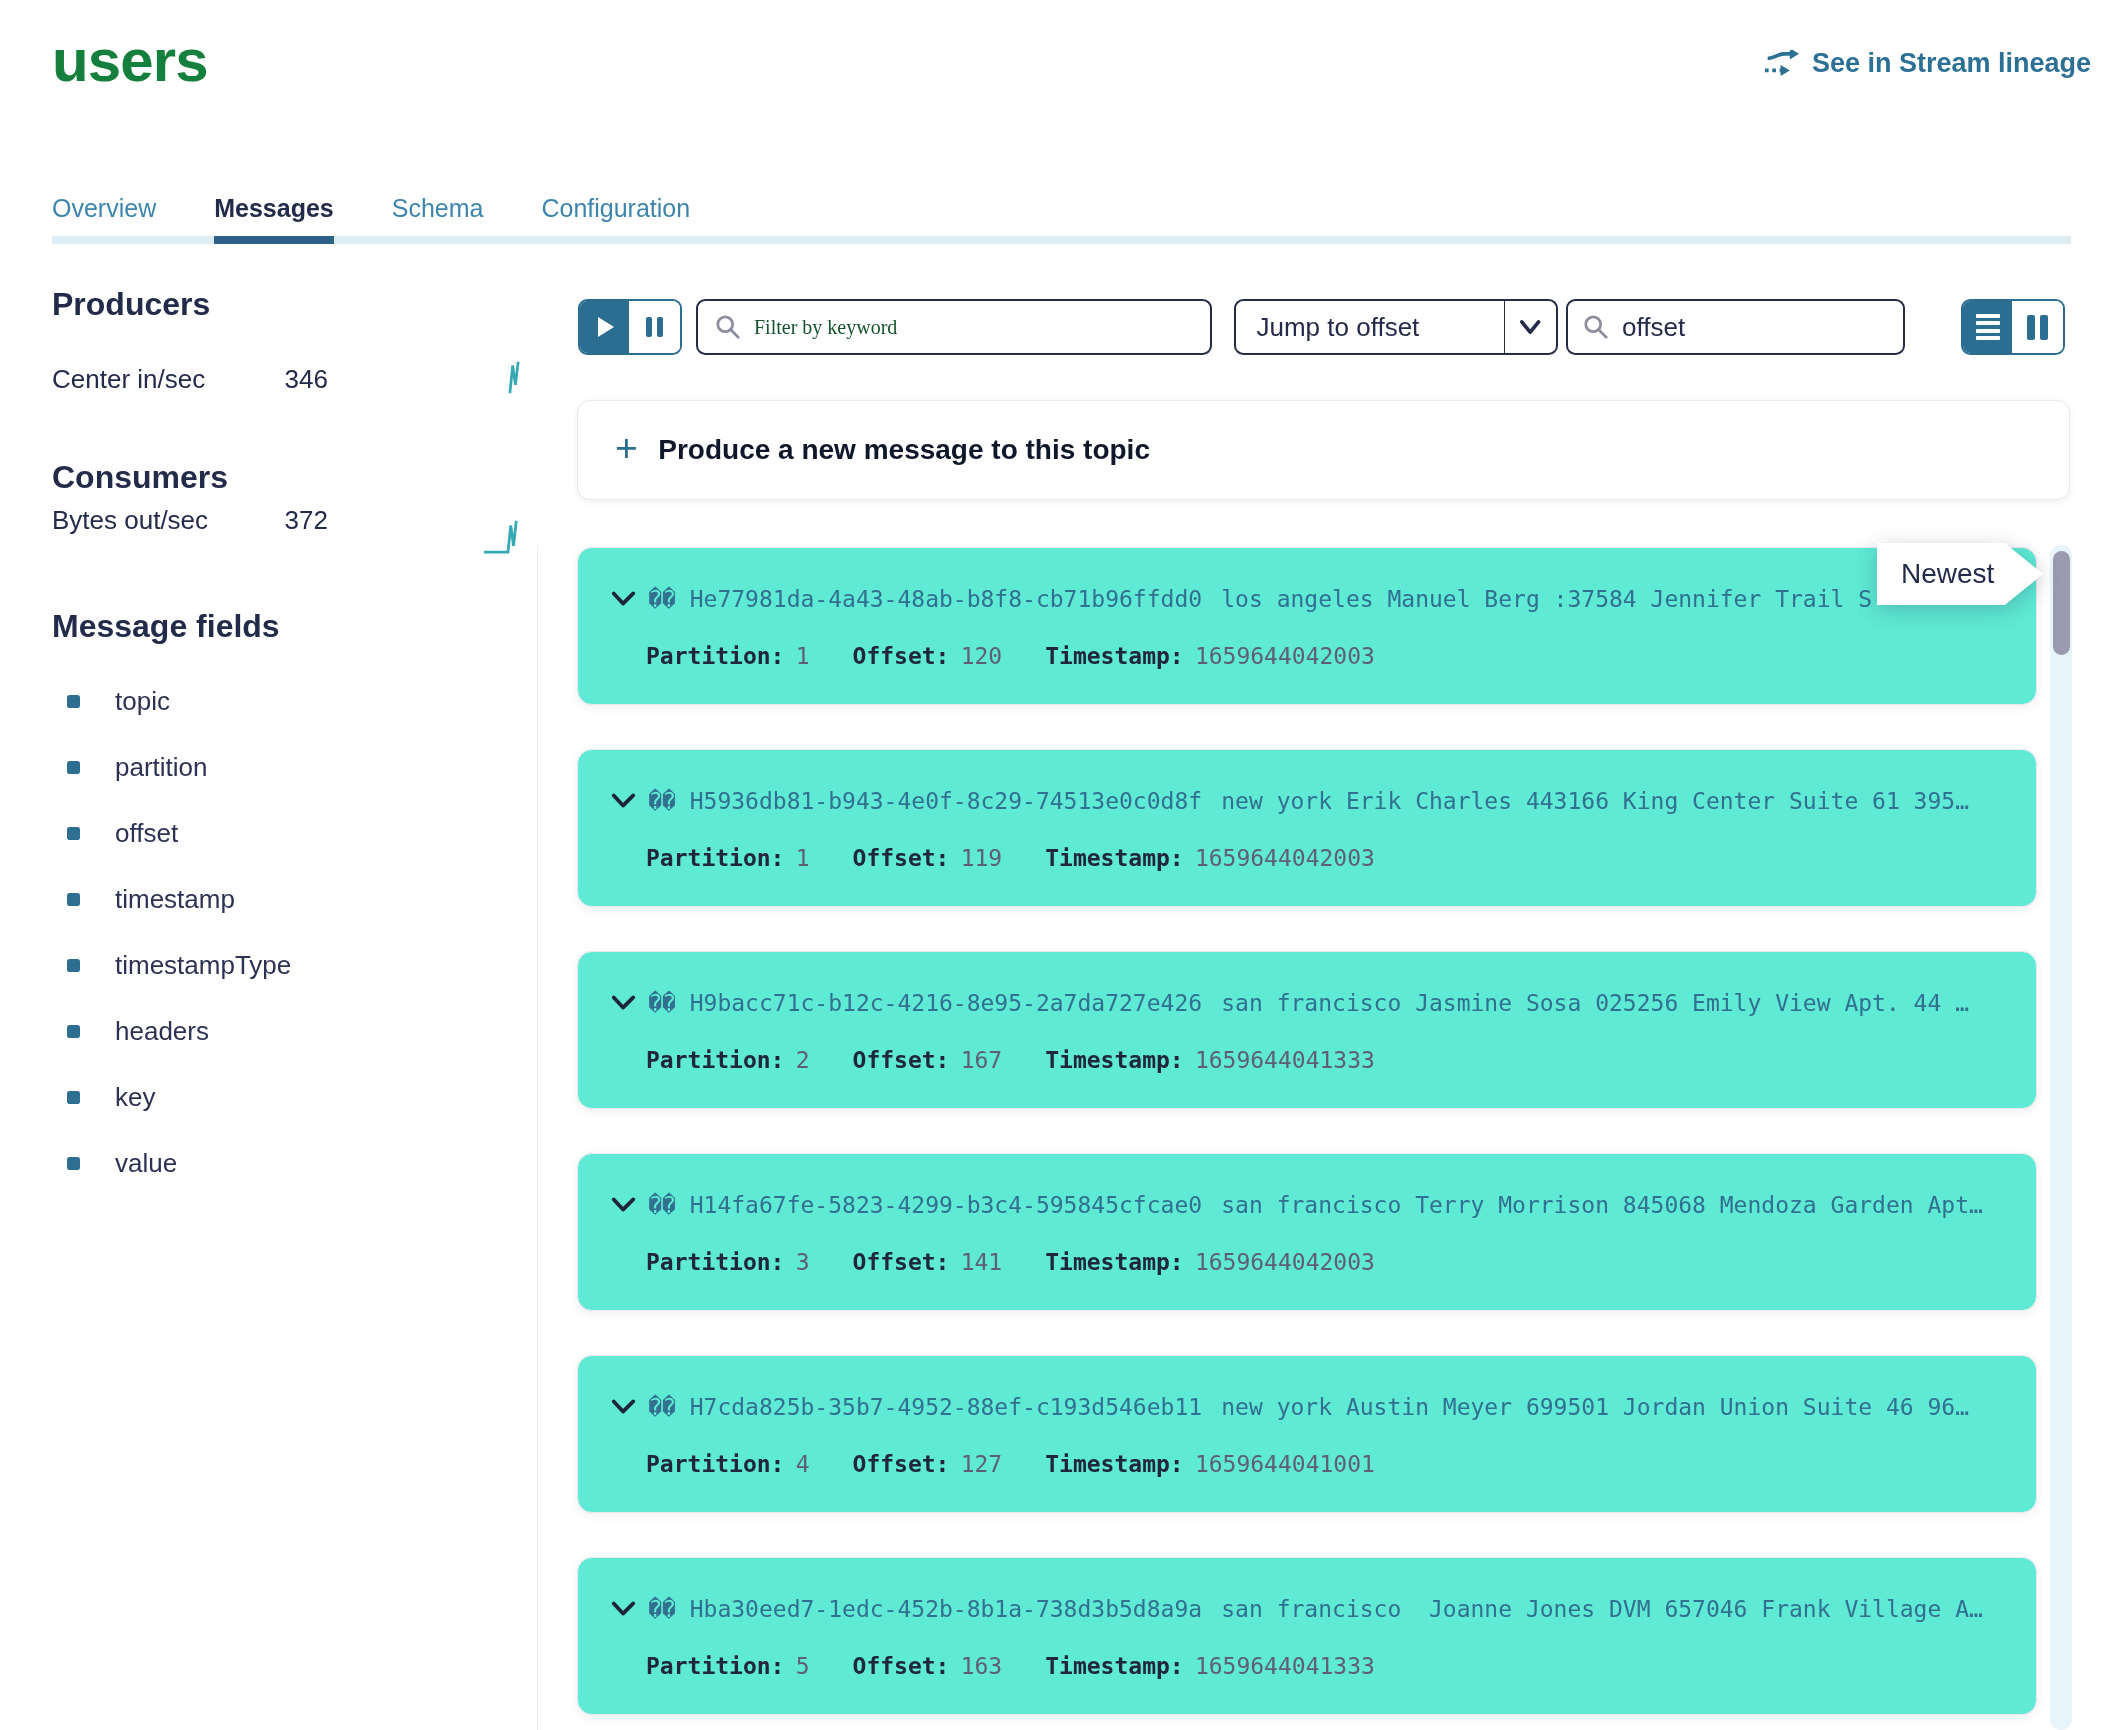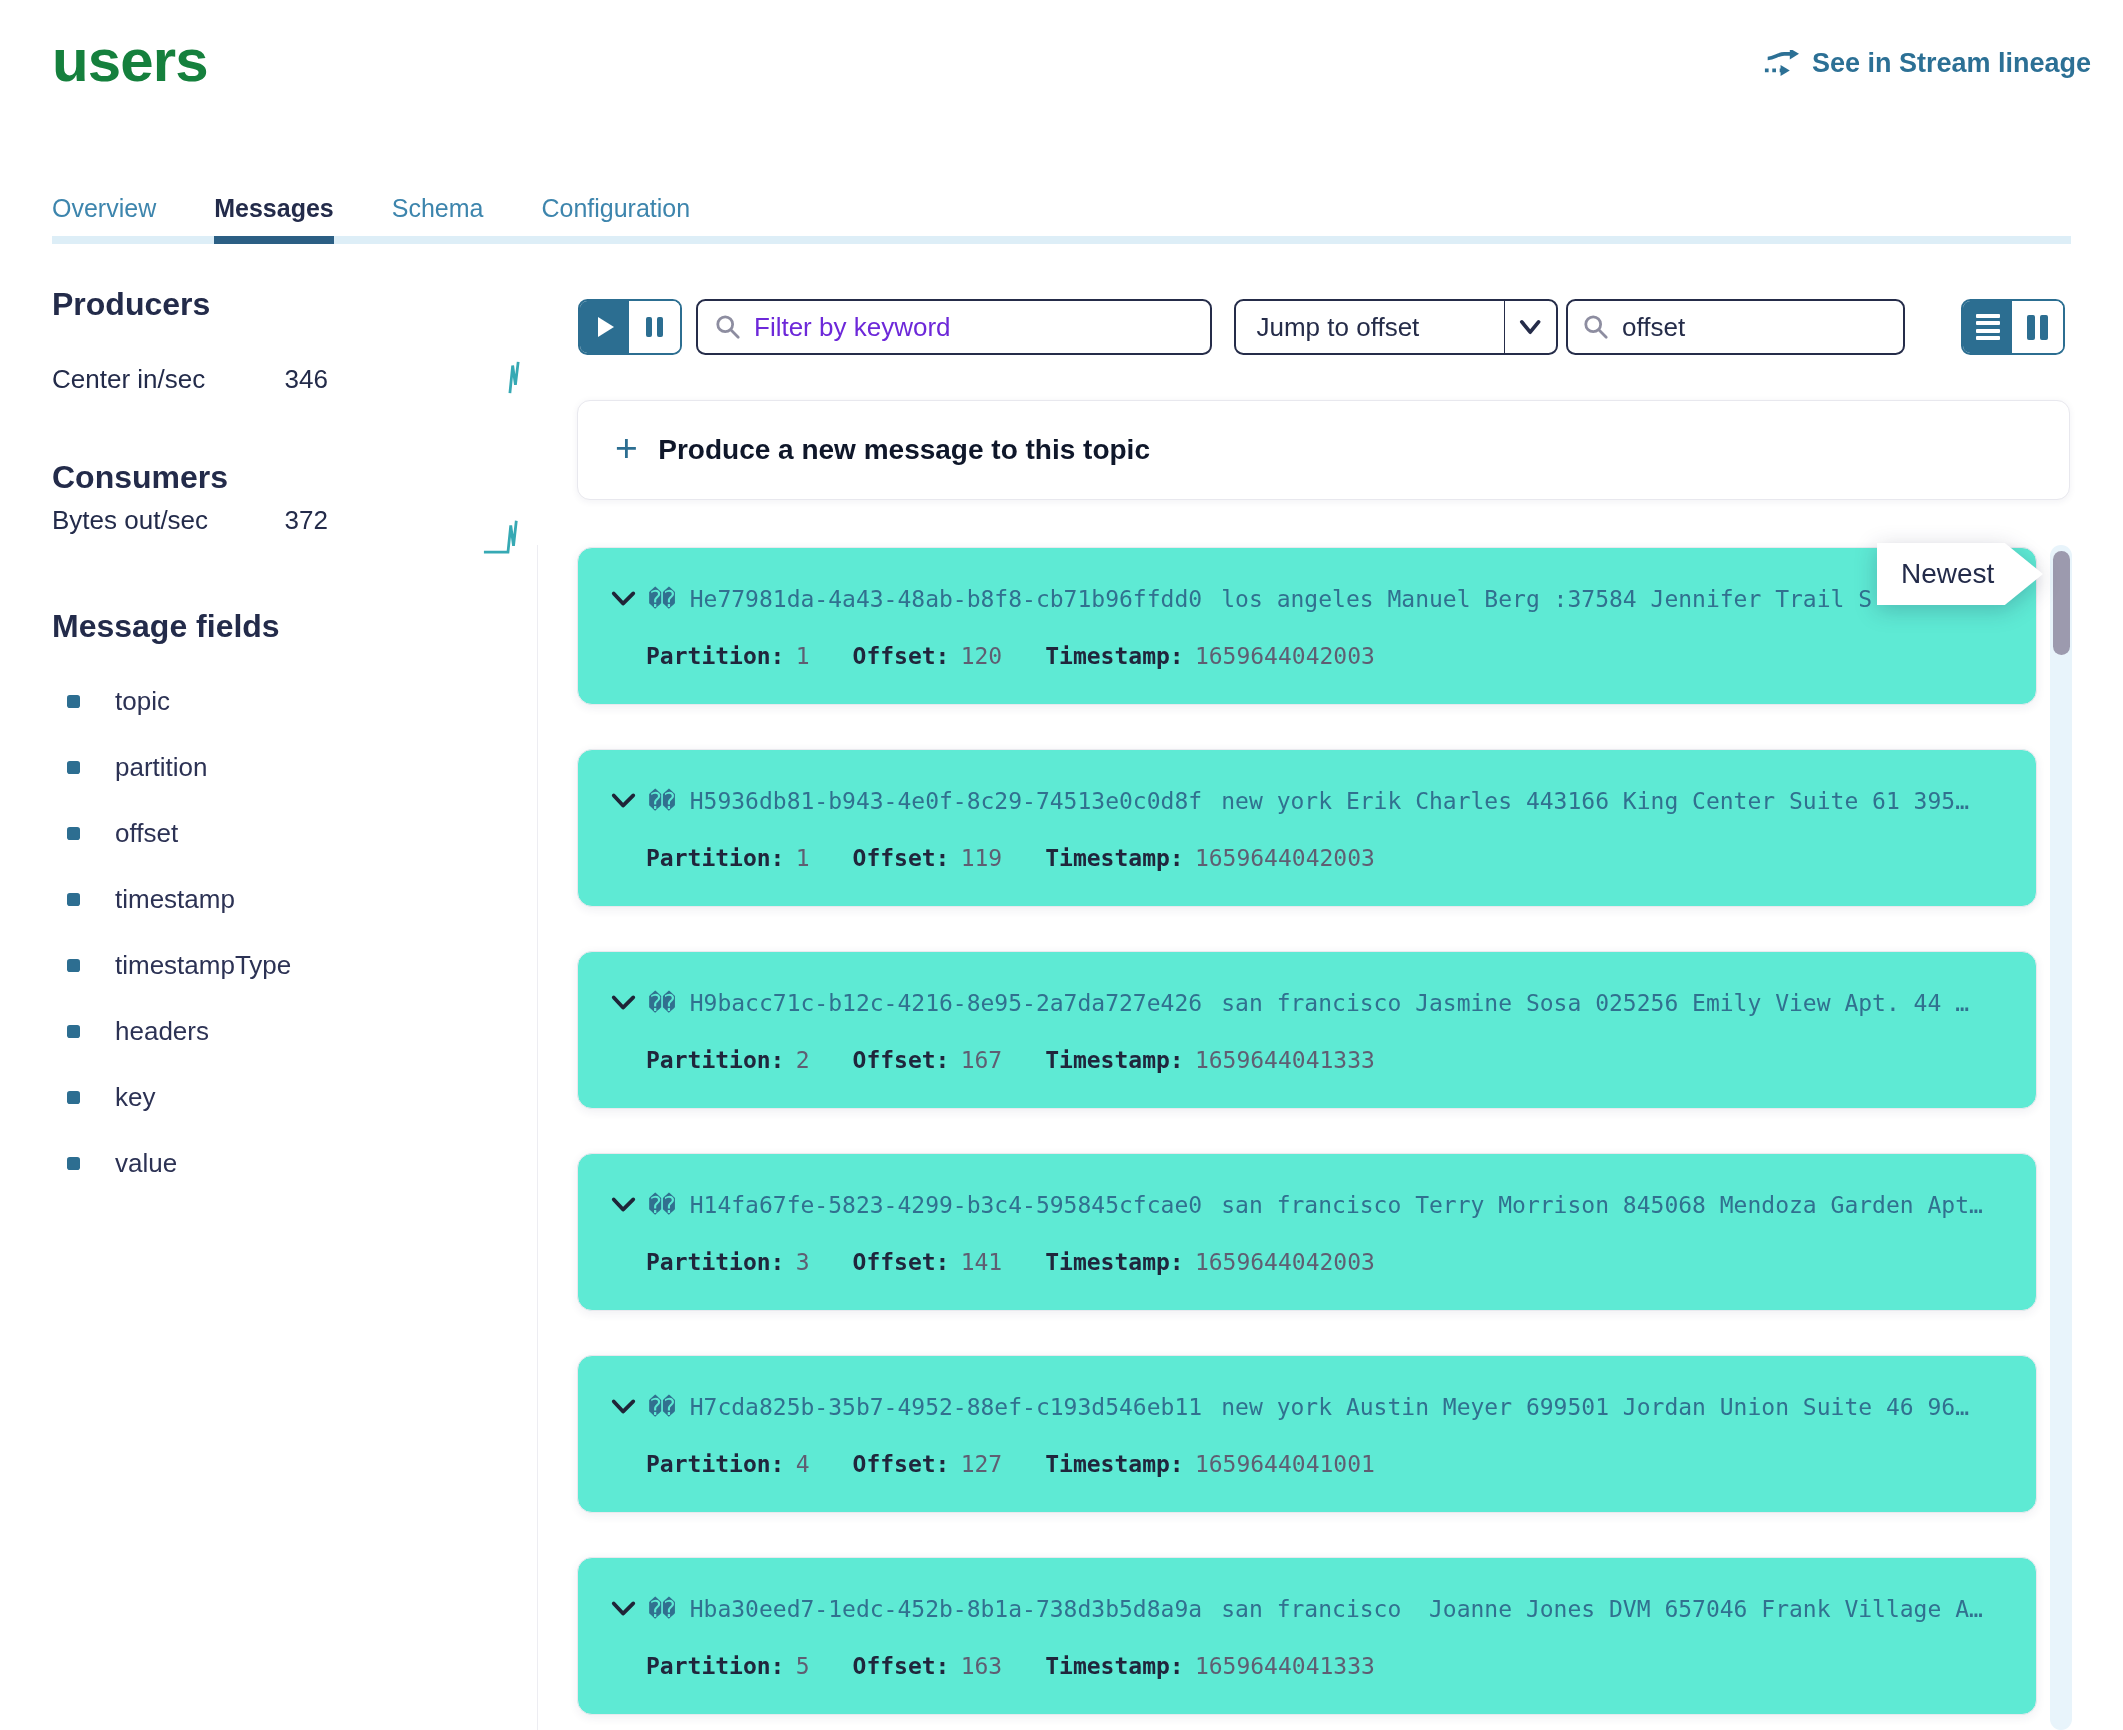--- a/index.html
+++ b/index.html
@@ -34,21 +34,21 @@
   
   .ctl { height:56px; display:flex; align-items:center; }
   .playpause { left:578px; top:299px; width:104px; border:2.8px solid #2c6e91; border-radius:9.3px; overflow:hidden; cursor:pointer; }
   .pp-play { width:49px; height:100%; background:#2c6e91; display:flex; align-items:center; justify-content:center; }
   .play-tri { width:0; height:0; border-left:16px solid #ffffff; border-top:10.3px solid transparent; border-bottom:10.3px solid transparent; margin-left:3.7px; }
   .pp-pause { flex:1; height:100%; background:#ffffff; display:flex; align-items:center; justify-content:center; gap:5.6px; }
   .pause-bar { width:5.6px; height:20.5px; background:#2c6e91; border-radius:1.9px; }
 
   .filter-input { left:696px; top:299px; width:516px; border:2.8px solid #252c49; border-radius:9.3px;
                   padding:0 17px; gap:13px; background:#fff; cursor:text; }
-  .placeholder-text { font-size:26px; color:#6d28d9; }
+  .placeholder-text { font-size:20px; color:#14532d;font-family:Liberation Serif, serif; }
   .value-text { font-size:26px; color:#252c49; }
 
   .jump-select { left:1234px; top:299px; width:324px; border:2.8px solid #252c49; border-radius:9.3px; background:#fff; cursor:pointer; }
   .jump-label { flex:1; padding-left:20.5px; font-size:26px; color:#252c49; }
   .jump-chevron-cell { width:52px; height:100%; border-left:1.9px solid #252c49; display:flex; align-items:center; justify-content:center; }
 
   .offset-input { left:1566px; top:299px; width:339px; border:2.8px solid #252c49; border-radius:9.3px;
                   padding:0 15px; gap:13px; background:#fff; cursor:text; }
 
   .view-toggle { left:1961px; top:299px; width:104px; border:2.8px solid #2c6e91; border-radius:9.3px; overflow:hidden; cursor:pointer; }

